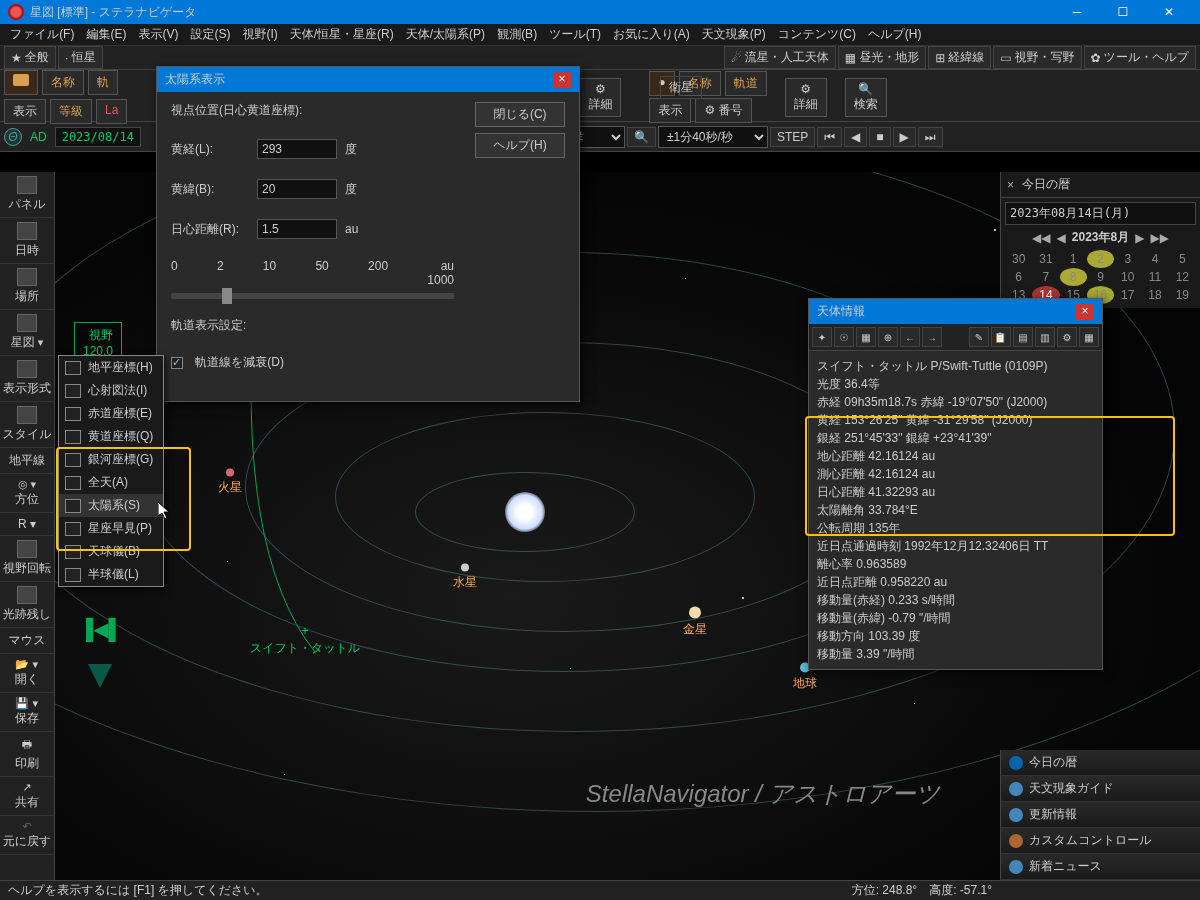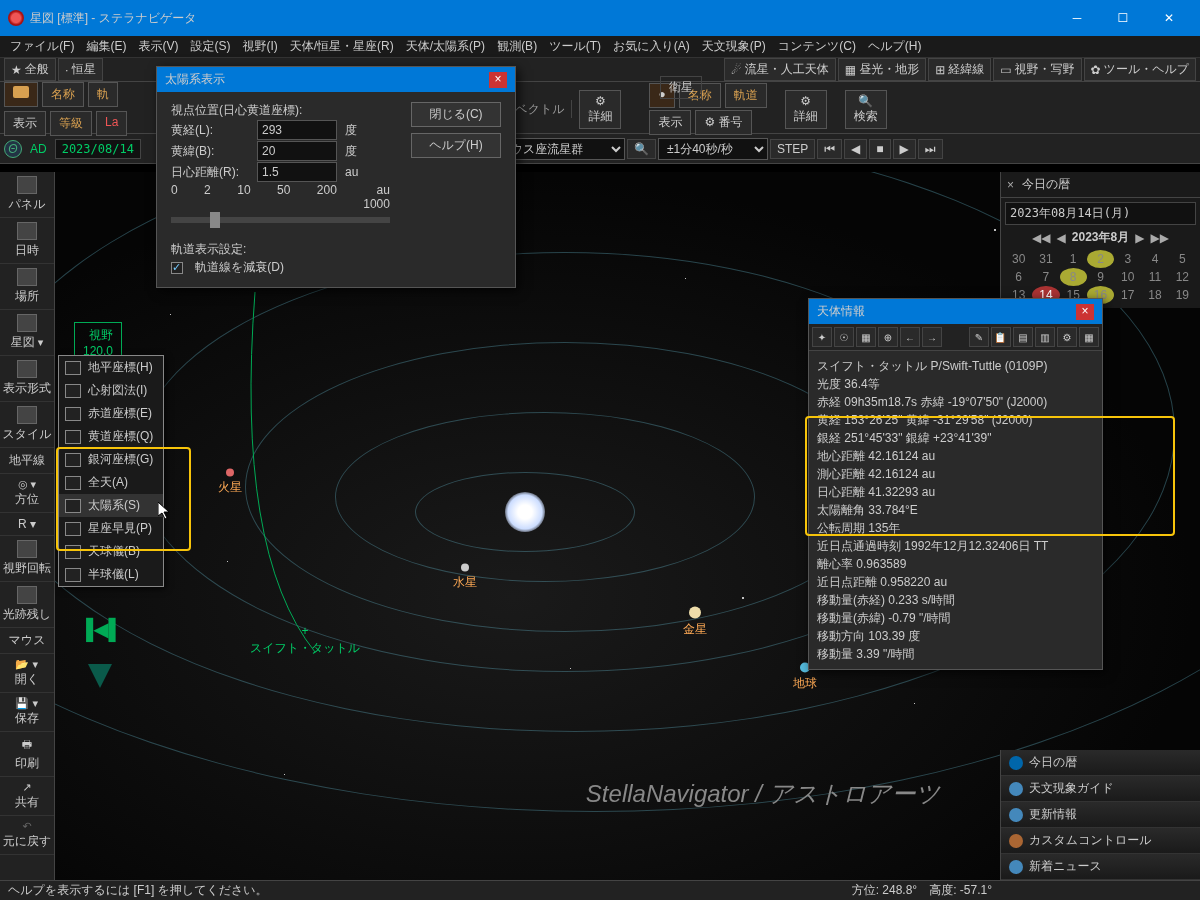--- a/index.html
+++ b/index.html
@@ -1,17 +1,17 @@
 <!DOCTYPE html>
 <html><head>
 <meta charset="utf-8">
 <style>
 *{margin:0;padding:0;box-sizing:border-box;font-family:"MS PGothic","Meiryo",sans-serif;font-size:12px;color:#ccc;}
 body{background:#000;width:1200px;height:900px;overflow:hidden;position:relative}
-.titlebar{height:36px;background:#0078d7;display:flex;align-items:center;padding:0 8px;color:#fff}
+.titlebar{height:24px;background:#0078d7;display:flex;align-items:center;padding:0 8px;color:#fff}
 .titlebar .icon{width:16px;height:16px;background:radial-gradient(circle,#e55 40%,#a11 60%);border-radius:50%;margin-right:6px}
 .titlebar .spacer{flex:1}
 .winbtn{width:46px;height:30px;display:flex;align-items:center;justify-content:center;color:#fff;cursor:pointer}
 .menubar{height:22px;background:#1a1a1a;display:flex;align-items:center;padding:0 4px;border-bottom:1px solid #333}
 .menubar span{padding:2px 6px;color:#ccc;cursor:pointer}
 .toolbar{height:24px;background:#222;display:flex;align-items:center;border-bottom:1px solid #444;padding:0 4px;gap:2px}
 .tb-btn{padding:2px 6px;background:#2a2a2a;border:1px solid #444;cursor:pointer;display:flex;align-items:center;gap:3px}
 .tb-sep{width:1px;height:18px;background:#444;margin:0 3px}
 .sub-toolbar{height:36px;background:#222;display:flex;align-items:center;border-bottom:1px solid #444;padding:0 4px;gap:4px}
 .bigbtn{padding:3px 8px;background:#2a2a2a;border:1px solid #555;cursor:pointer;text-align:center}
@@ -36,21 +36,21 @@
 .ctxmenu .row{display:flex;align-items:center;padding:3px 10px 3px 6px;cursor:pointer;gap:7px}
 .ctxmenu .row.sel{background:#333}
 .ctxmenu .ico{width:16px;height:14px;border:1px solid #888;background:#222}
 .hl-box{position:absolute;border:2px solid #f7c40a;border-radius:4px;pointer-events:none;z-index:60}
 
 .dlg{position:absolute;background:#2a2a2a;border:1px solid #555;box-shadow:3px 3px 10px rgba(0,0,0,.7);z-index:40}
 .dlg .dlg-title{background:#0078d7;color:#fff;padding:4px 8px;display:flex;align-items:center}
 .dlg .dlg-title .spacer{flex:1}
 .dlg .closebtn{background:#c33;color:#fff;width:18px;height:16px;text-align:center;cursor:pointer;line-height:14px}
 .dlg .body{padding:10px 14px}
-.field-row{display:flex;align-items:center;gap:8px;margin:1px 0}
+.field-row{display:flex;align-items:center;gap:8px;margin:20px 0}
 .field-row label{width:78px}
 .num-input{background:#111;border:1px solid #555;padding:2px 4px;width:80px;color:#ccc;text-align:left}
 .dlg-btn{background:#333;border:1px solid #666;padding:3px 14px;cursor:pointer;margin-bottom:6px;text-align:center;width:90px}
 .slidescale{display:flex;justify-content:space-between;font-size:10px;color:#aaa}
 .slider{position:relative;height:6px;background:#444;margin:6px 0}
 .slider .thumb{position:absolute;width:10px;height:16px;background:#888;top:-5px}
 .checkbox{width:12px;height:12px;border:1px solid #888;display:inline-block;margin-right:4px;background:#222;position:relative}
 .checkbox.checked::after{content:"✓";position:absolute;top:-2px;left:0;color:#7cf;font-size:11px}
 
 .right-panel{position:absolute;right:0;top:172px;width:200px;background:#1a1a1a;border-left:1px solid #444;z-index:20}
@@ -293,21 +293,21 @@
       <div class="ico"></div>
       <span>半球儀(L)</span>
     </div>
 </div>
 <div class="hl-box" style="left:56px;top:447px;width:135px;height:104px"></div>
 
 <svg class="cursor-arrow" style="left:158px;top:502px">
     <path d="M0 0 L0 14 L4 11 L7 17 L9 16 L6 10 L11 10 Z" fill="#fff" stroke="#000" stroke-width="1"></path>
   </svg>
 
-<div class="dlg" style="left:156px;top:66px;width:360px">
+<div class="dlg" style="left:156px;top:66px;width:424px">
   <div class="dlg-title">
       <span>太陽系表示</span>
       <div class="spacer"></div>
       <div class="closebtn">×</div>
     </div>
   <div class="body" style="display:flex;gap:21px">
     <div style="flex:1">
       <div>視点位置(日心黄道座標):</div>
       <div class="field-row">
           <label>黄経(L):</label>

